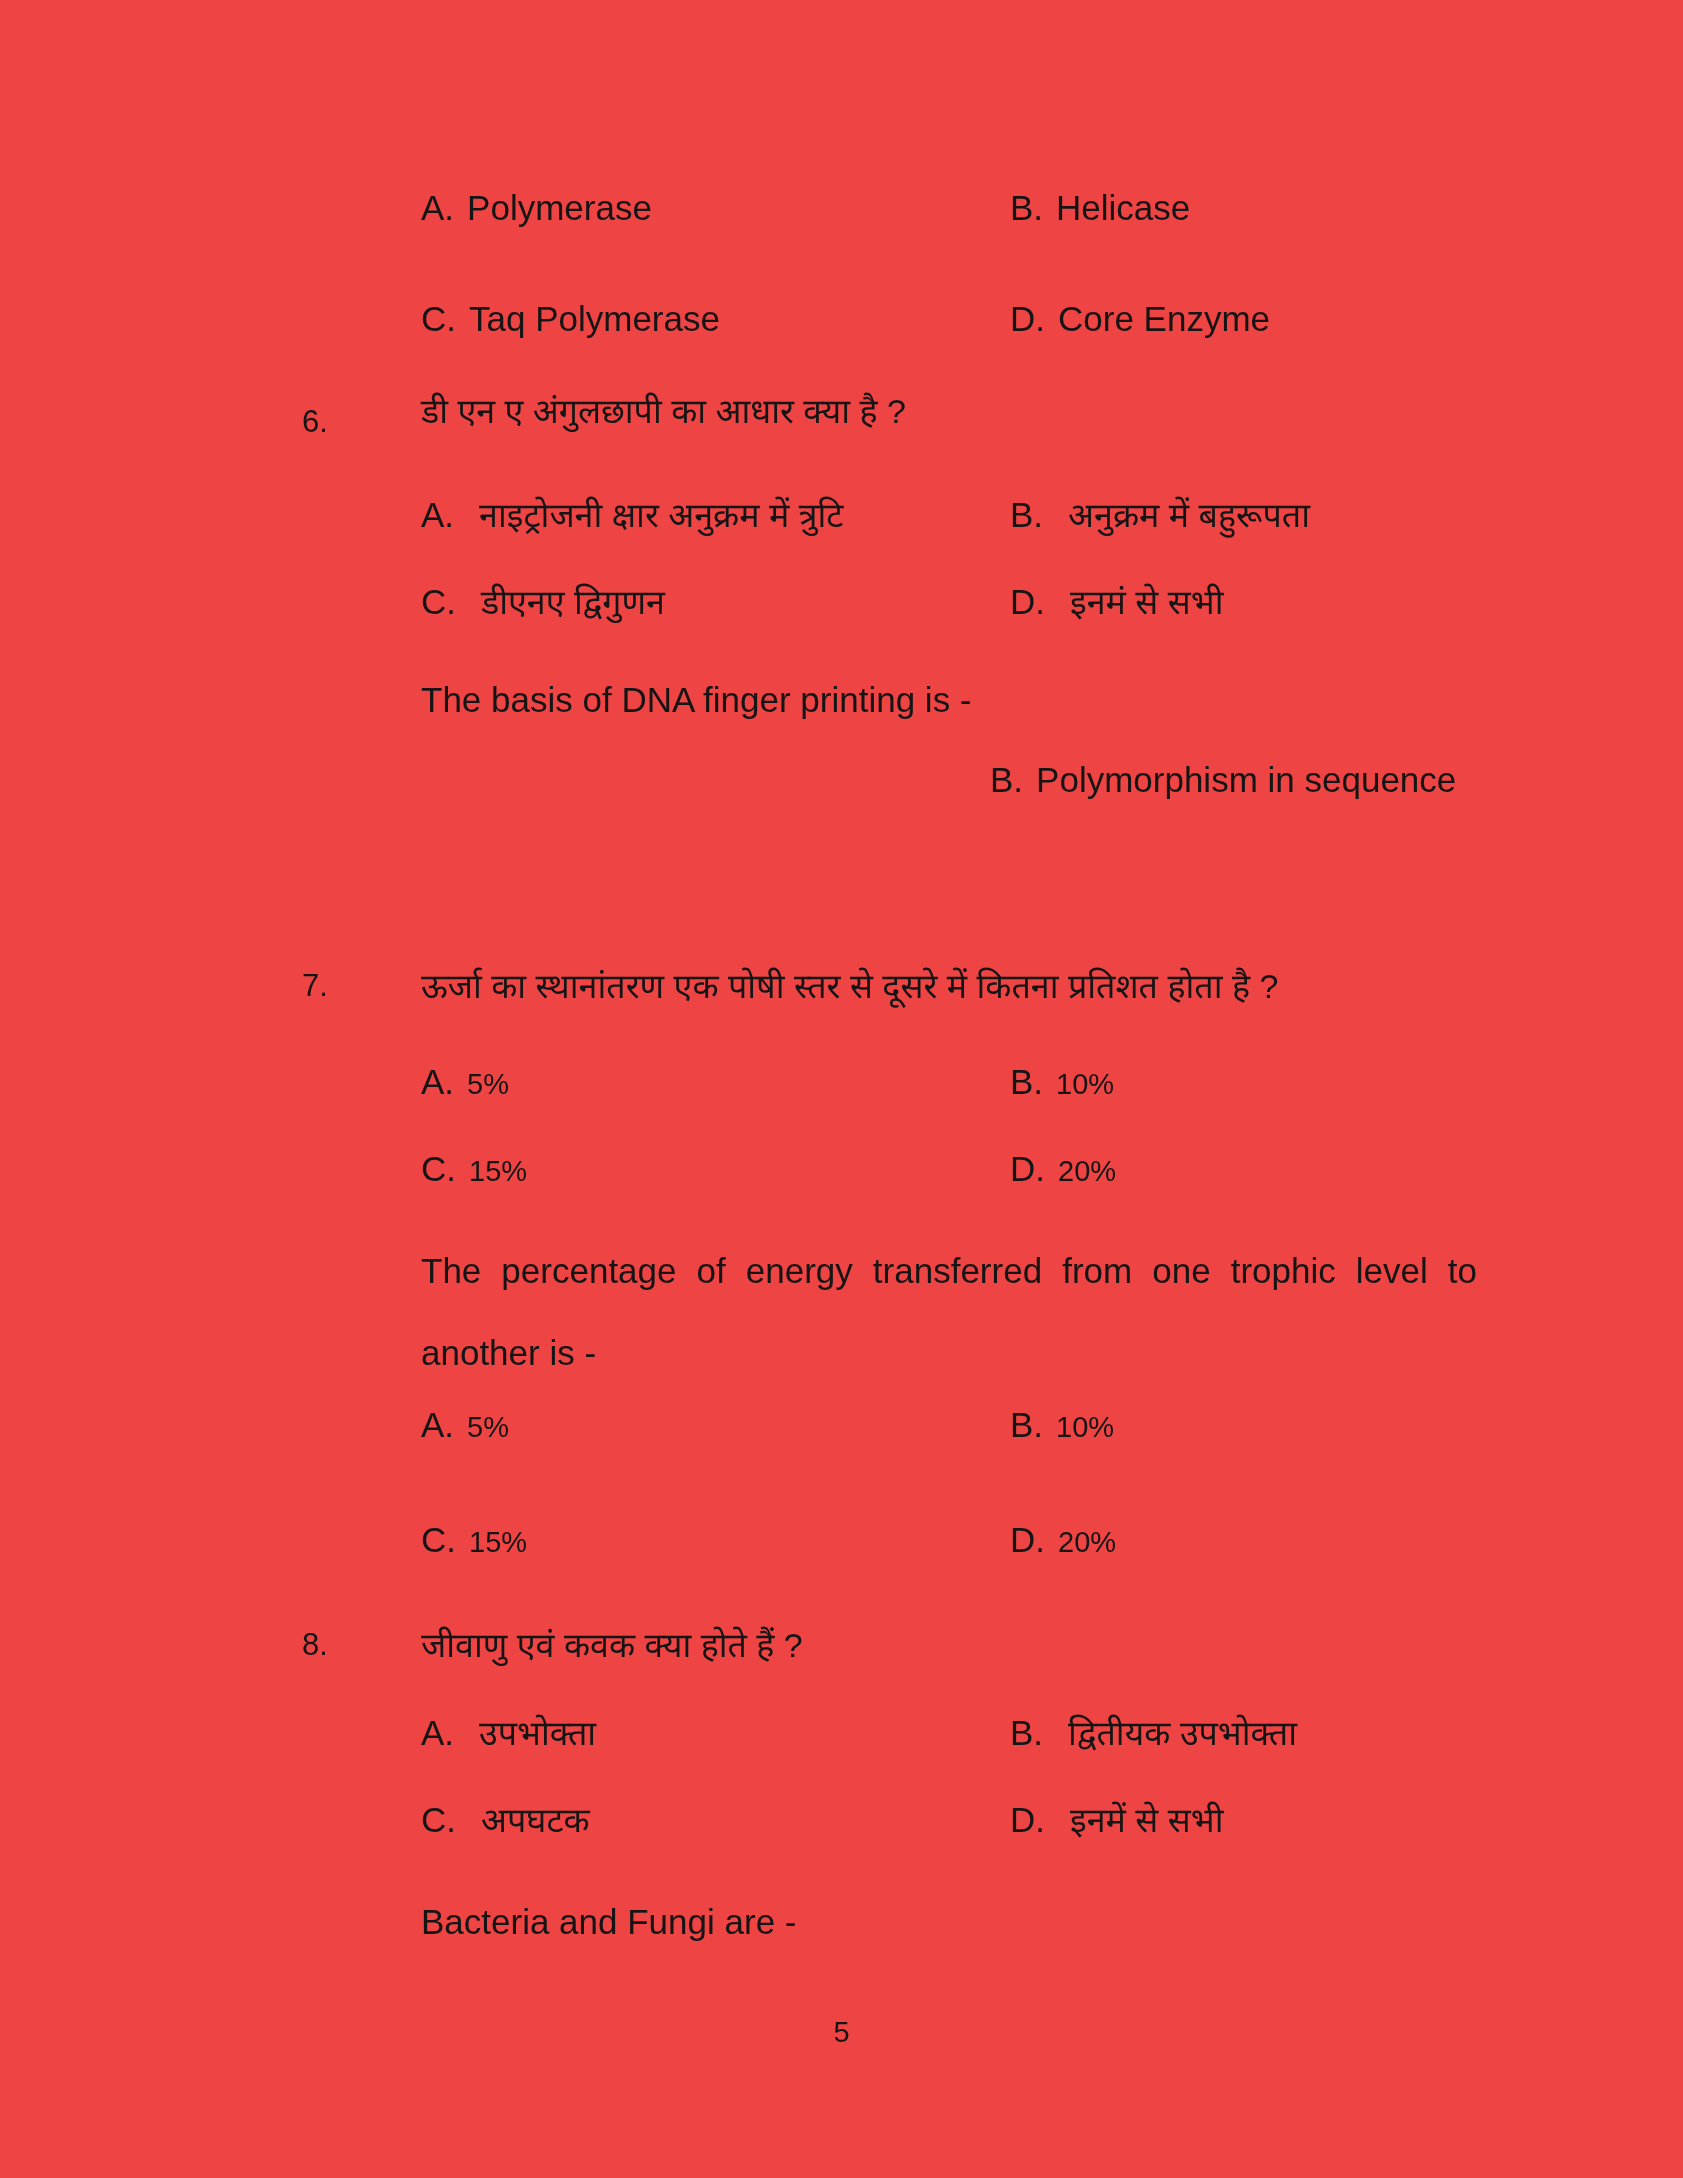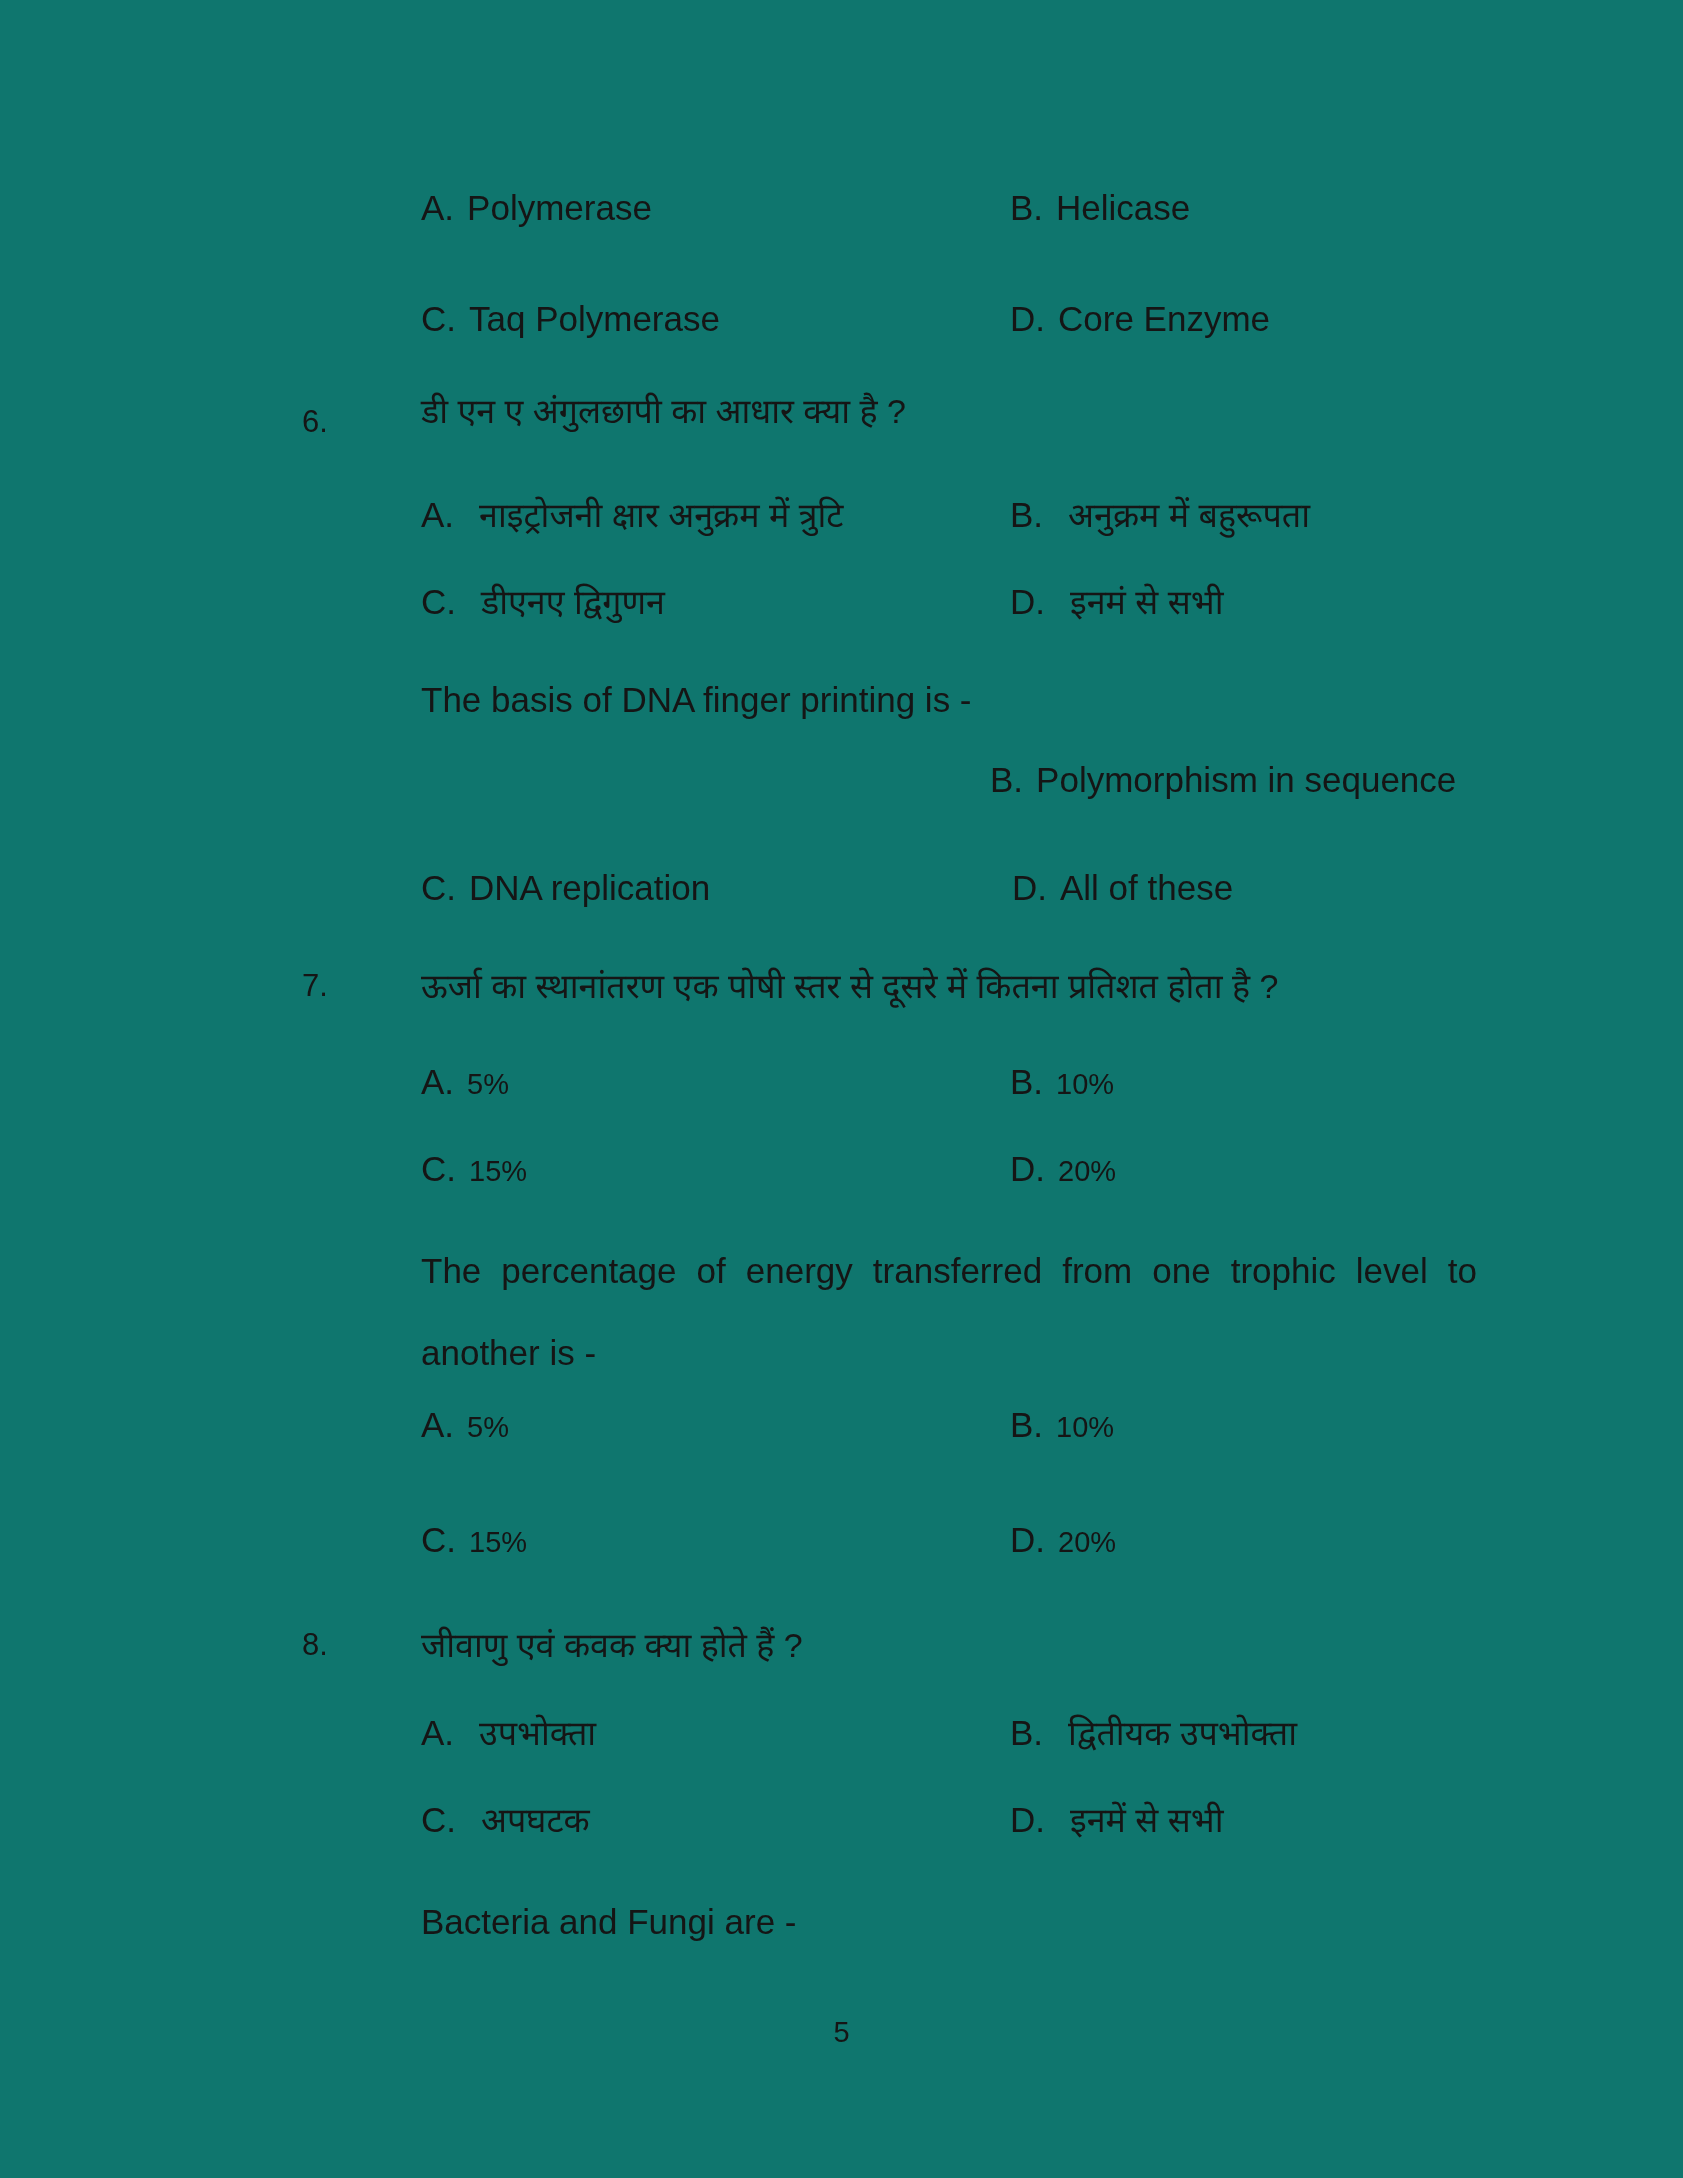--- a/index.html
+++ b/index.html
@@ -1,19 +1,19 @@
 <!DOCTYPE html>
 <html><head>
 <meta charset="utf-8">
 <style>
   html,body{margin:0;padding:0;background:#ffffff;}
   .page{
     position:relative;
     width:1683px;height:2178px;
-    background:#0f766e;
+    background:#ef4444;
     color:#151515;
     font-family:"Liberation Sans", sans-serif;
     overflow:hidden;
   }
   .r{position:absolute;left:421px;width:1218px;height:53px;}
   .opt{position:absolute;left:0;top:0;white-space:nowrap;}
   .opt.c2{left:589px;}
   .opt.c2b{left:569px;}
   .opt.c2d{left:591px;}
   .letter{font-size:35px;margin-right:13px;}
@@ -50,24 +50,20 @@
   <div class="r" style="top:578px">
     <span class="opt"><span class="letter">C.</span><span class="txt-hi">डीएनए द्विगुणन</span></span>
     <span class="opt c2"><span class="letter">D.</span><span class="txt-hi">इनमं से सभी</span></span>
   </div>
 
   <div class="qtext-en" style="top:665px">The basis of DNA finger printing is -</div>
 
   <div class="r" style="top:760px">
     <span class="opt c2b"><span class="letter">B.</span><span class="txt">Polymorphism in sequence</span></span>
   </div>
-  <div class="r" style="top:868px">
-    <span class="opt"><span class="letter">C.</span><span class="txt">DNA replication</span></span>
-    <span class="opt c2d"><span class="letter">D.</span><span class="txt">All of these</span></span>
-  </div>
 
   <div class="qnum" style="top:968px">7.</div>
   <div class="qtext-hi" style="top:962px">ऊर्जा का स्थानांतरण एक पोषी स्तर से दूसरे में कितना प्रतिशत होता है ?</div>
 
   <div class="r" style="top:1062px">
     <span class="opt"><span class="letter">A.</span><span class="val">5%</span></span>
     <span class="opt c2"><span class="letter">B.</span><span class="val">10%</span></span>
   </div>
   <div class="r" style="top:1149px">
     <span class="opt"><span class="letter">C.</span><span class="val">15%</span></span>

